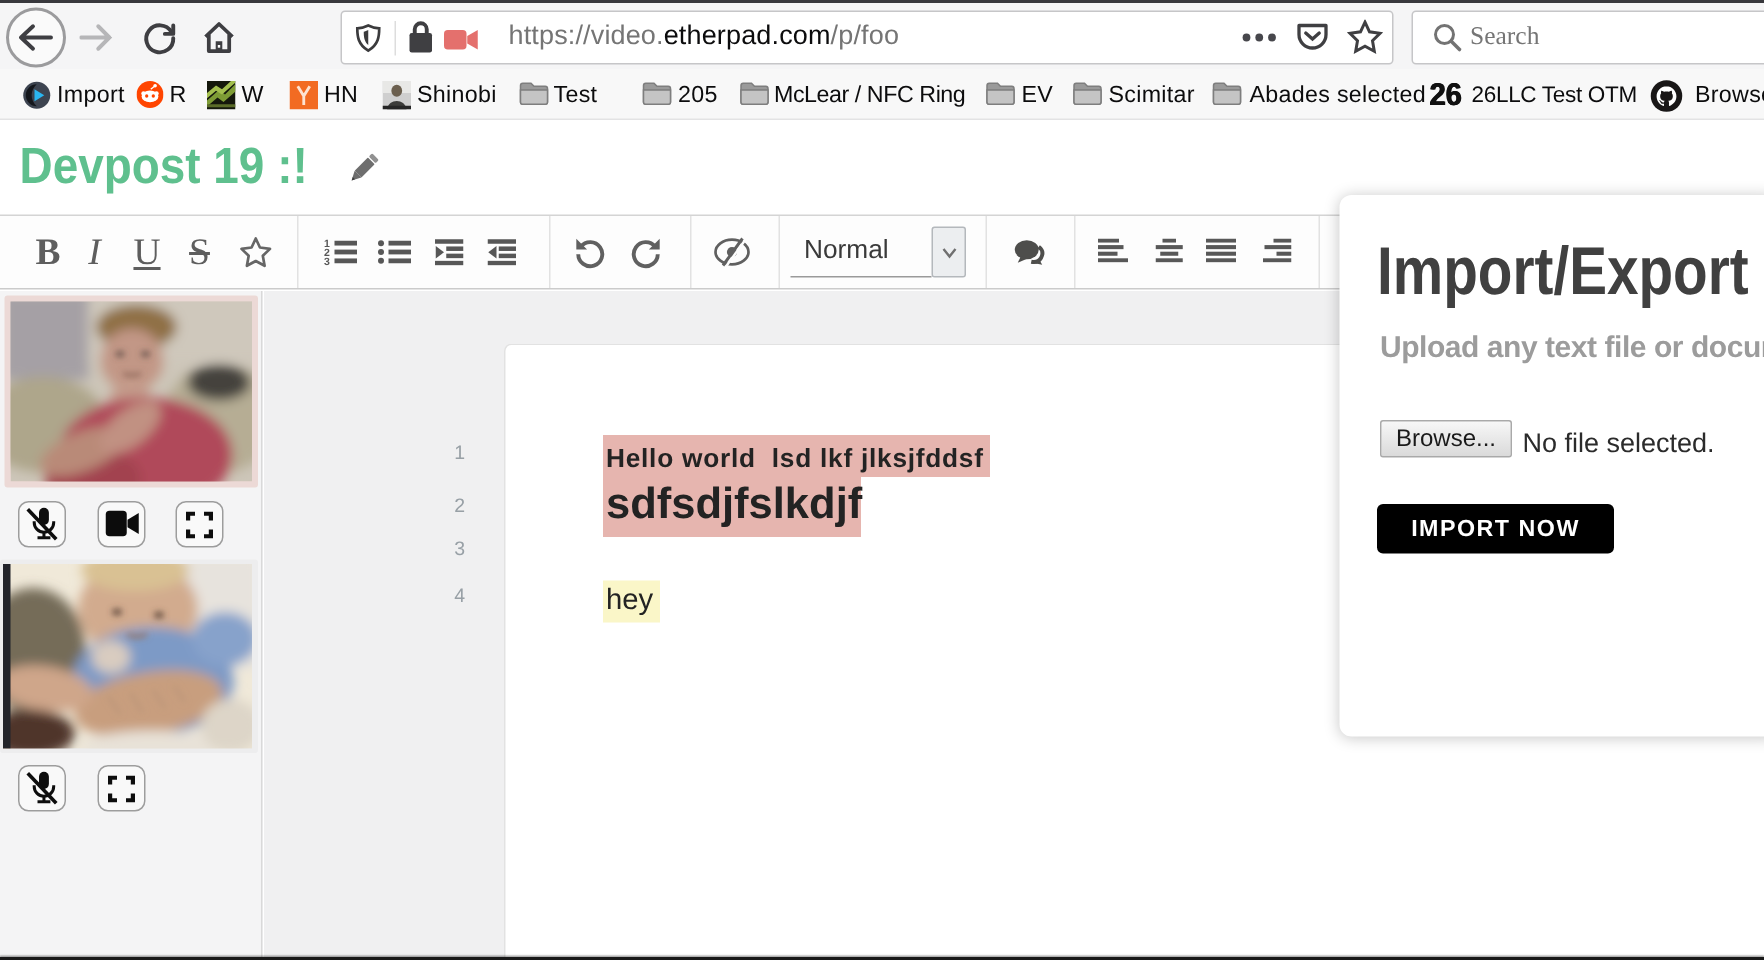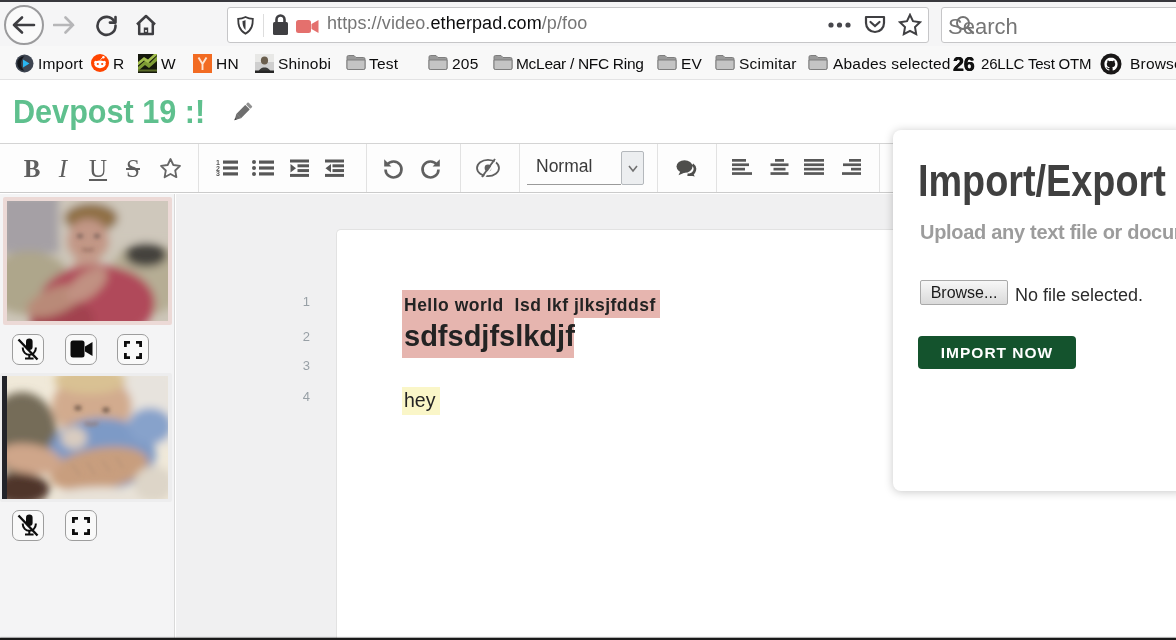--- a/index.html
+++ b/index.html
@@ -11,23 +11,23 @@
 
 #topline { left:0; top:0; width:1176px; height:2px; background:#38383d; }
 #navbar { left:0; top:2px; width:1176px; height:44px; background:#f5f5f6; }
 #backbtn { left:4px; top:5px; width:40px; height:40px; border:2px solid #9b9b9d;
   border-radius:50%; background:#fafafa; }
 #urlbar { left:227px; top:7px; width:702px; height:36px; background:#fff;
   border:1px solid #c6c6c8; border-radius:3px; }
 #searchbar { left:941px; top:7px; width:245px; height:36px; background:#fff;
   border:1px solid #c6c6c8; border-radius:3px; }
 .urlsep { width:1px; background:#ddd; }
-#urltext { left:327px; top:13px; font-size:18px; letter-spacing:0.1px; color:#757575; white-space:pre; }
+#urltext { left:339px; top:13px; font-size:18px; letter-spacing:0.1px; color:#757575; white-space:pre; }
 #urltext b { color:#0c0c0d; font-weight:normal; }
-#searchtext { left:948px; top:14px; font-size:22px; color:#757575; }
+#searchtext { left:980px; top:14px; font-size:17px; color:#757575;font-family:Liberation Serif, serif; }
 
 
 #bookmarks { left:0; top:46px; width:1176px; height:34px; background:#f8f8f8;
   border-bottom:1px solid #e3e3e4; }
 .bktext { position:absolute; top:55px; font-size:15.5px; color:#0c0c0d; letter-spacing:0.2px; }
 .bkicon { position:absolute; top:54px; }
 
 
 #padtitle { left:13px; top:92px; font-size:34px; font-weight:bold; color:#5fc08e;
   transform:scaleX(0.90); transform-origin:left top; white-space:pre; }
@@ -57,21 +57,21 @@
 
 #panel { left:893px; top:130px; width:293px; height:361px; background:#fff;
   border-radius:8px; box-shadow:0 1px 10px rgba(0,0,0,0.22); }
 #paneltitle { left:25px; top:25px; font-size:45px; font-weight:bold; color:#404040;
   transform:scaleX(0.84); transform-origin:left top; }
 #panelsub { left:27px; top:91px; font-size:20px; letter-spacing:-0.3px; font-weight:bold; color:#9c9c9c; white-space:pre; }
 #browsebtn { left:27px; top:150px; width:88px; height:25px;
   background:linear-gradient(#f7f7f7,#dadada); border:1px solid #a9a9a9; border-radius:2px;
   font-size:16px; color:#1a1a1a; text-align:center; line-height:23px; }
 #nofile { left:122px; top:155px; font-size:18px; color:#2b2b2b; }
-#importnow { left:25px; top:206px; width:158px; height:33px; background:#14532d;
+#importnow { left:25px; top:206px; width:158px; height:33px; background:#000000;
   border-radius:4px; color:#fff; font-weight:bold; font-size:15.5px; letter-spacing:1px;
   text-align:center; line-height:33px; }
 #botline { left:0; top:638px; width:1176px; height:2px; background:#191919; box-shadow:0 -1px 1px rgba(0,0,0,0.35); }
 </style>
 </head>
 <body>
 <div id="stage">
   <div class="abs" id="navbar"></div>
   <div class="abs" id="topline"></div>
 

